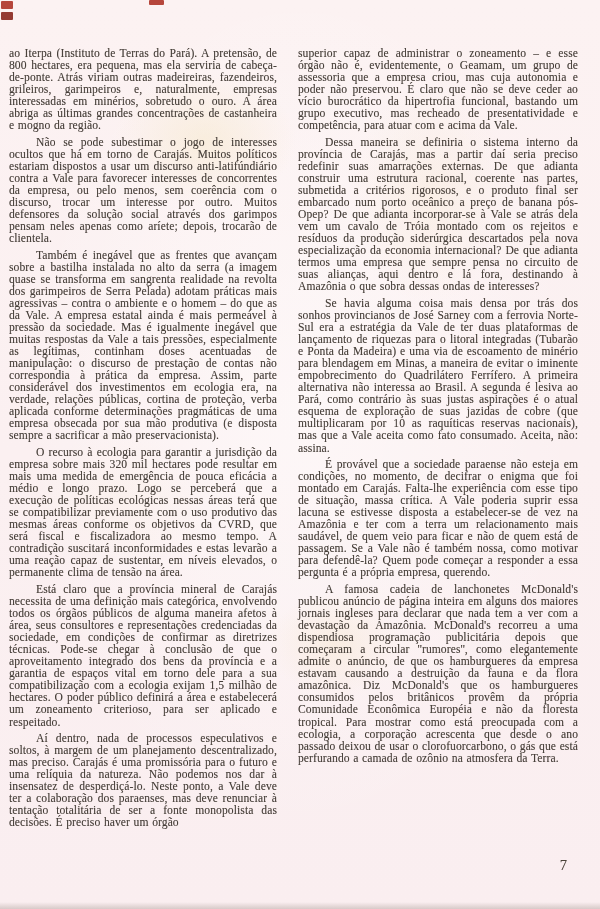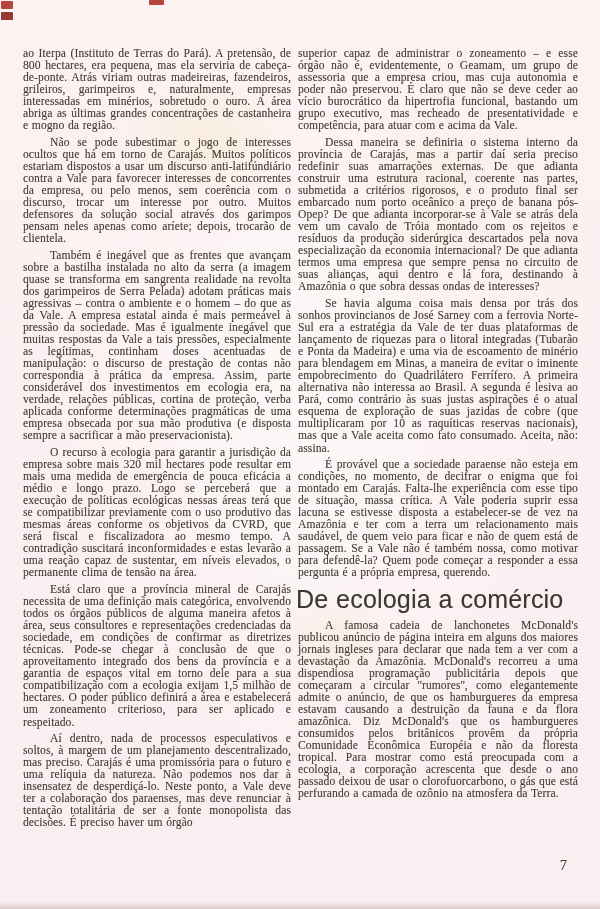--- a/index.html
+++ b/index.html
@@ -22,21 +22,21 @@
   .page::after {
     content:""; position:absolute; left:0; right:0; bottom:0; height:7px;
     background:linear-gradient(rgba(125,108,98,0), rgba(125,108,98,0.28));
   }
   .col {
     position:absolute; top:47px;
     font-size:11.5px; line-height:12.05px;
     text-align:justify; letter-spacing:0.12px; word-spacing:0.6px;
     text-shadow:0.2px 0.2px 0.3px rgba(64,54,48,0.35);
   }
-  .col-left  { left:23px;  width:268px; }
+  .col-left  { left:9px;  width:268px; }
   .col-right { left:298px; width:280px; }
   p.para { margin:0 0 4.5px 0; text-indent:27px; }
   p.para.noindent { text-indent:0; }
   .section-heading {
     font-family:"Liberation Sans", sans-serif;
     font-weight:400; font-size:25px; line-height:27px;
     letter-spacing:0.2px; color:#3d3832;
     margin:7px 0 6px -2px;
     text-shadow:0.2px 0.2px 0.4px rgba(55,48,42,0.35);
   }
@@ -68,21 +68,20 @@
       <p class="para">Aí dentro, nada de processos especulativos e soltos, à margem de um planejamento descentralizado, mas preciso. Carajás é uma promissória para o futuro e uma relíquia da natureza. Não podemos nos dar à insensatez de desperdiçá-lo. Neste ponto, a Vale deve ter a colaboração dos paraenses, mas deve renunciar à tentação totalitária de ser a fonte monopolista das decisões. É preciso haver um órgão</p>
     </div>
 
   <div class="col col-right">
     <div>
         <p class="para noindent">superior capaz de administrar o zoneamento – e esse órgão não é, evidentemente, o Geamam, um grupo de assessoria que a empresa criou, mas cuja autonomia e poder não preservou. É claro que não se deve ceder ao vício burocrático da hipertrofia funcional, bastando um grupo executivo, mas recheado de presentatividade e competência, para atuar com e acima da Vale.</p>
         <p class="para">Dessa maneira se definiria o sistema interno da província de Carajás, mas a partir daí seria preciso redefinir suas amarrações externas. De que adianta construir uma estrutura racional, coerente nas partes, submetida a critérios rigorosos, e o produto final ser embarcado num porto oceânico a preço de banana pós-Opep? De que adianta incorporar-se à Vale se atrás dela vem um cavalo de Tróia montado com os rejeitos e resíduos da produção siderúrgica descartados pela nova especialização da economia internacional? De que adianta termos uma empresa que sempre pensa no circuito de suas alianças, aqui dentro e lá fora, destinando à Amazônia o que sobra dessas ondas de interesses?</p>
         <p class="para">Se havia alguma coisa mais densa por trás dos sonhos provincianos de José Sarney com a ferrovia Norte-Sul era a estratégia da Vale de ter duas plataformas de lançamento de riquezas para o litoral integradas (Tubarão e Ponta da Madeira) e uma via de escoamento de minério para blendagem em Minas, a maneira de evitar o iminente empobrecimento do Quadrilátero Ferrífero. A primeira alternativa não interessa ao Brasil. A segunda é lesiva ao Pará, como contrário às suas justas aspirações é o atual esquema de exploração de suas jazidas de cobre (que multiplicaram por 10 as raquíticas reservas nacionais), mas que a Vale aceita como fato consumado. Aceita, não: assina.</p>
         <p class="para">É provável que a sociedade paraense não esteja em condições, no momento, de decifrar o enigma que foi montado em Carajás. Falta-lhe experiência com esse tipo de situação, massa crítica. A Vale poderia suprir essa lacuna se estivesse disposta a estabelecer-se de vez na Amazônia e ter com a terra um relacionamento mais saudável, de quem veio para ficar e não de quem está de passagem. Se a Vale não é também nossa, como motivar para defendê-la? Quem pode começar a responder a essa pergunta é a própria empresa, querendo.</p>
       </div>
-    <h1 class="section-heading">De ecologia a comércio</h1>
     <div>
         <p class="para">A famosa cadeia de lanchonetes McDonald's publicou anúncio de página inteira em alguns dos maiores jornais ingleses para declarar que nada tem a ver com a devastação da Amazônia. McDonald's recorreu a uma dispendiosa programação publicitária depois que começaram a circular ''rumores'', como elegantemente admite o anúncio, de que os hamburgueres da empresa estavam causando a destruição da fauna e da flora amazônica. Diz McDonald's que os hamburgueres consumidos pelos britânicos provêm da própria Comunidade Econômica Européia e não da floresta tropical. Para mostrar como está preocupada com a ecologia, a corporação acrescenta que desde o ano passado deixou de usar o clorofuorcarbono, o gás que está perfurando a camada de ozônio na atmosfera da Terra.</p>
       </div>
   </div>
 
   <div class="page-number">7</div>
 
 </div>
 
 </body></html>

